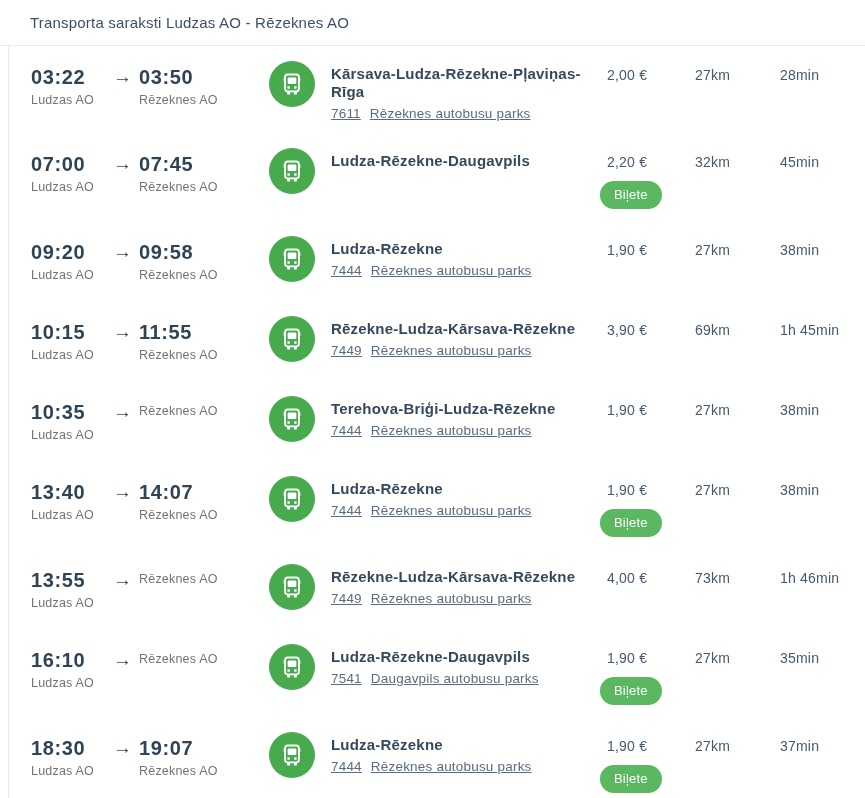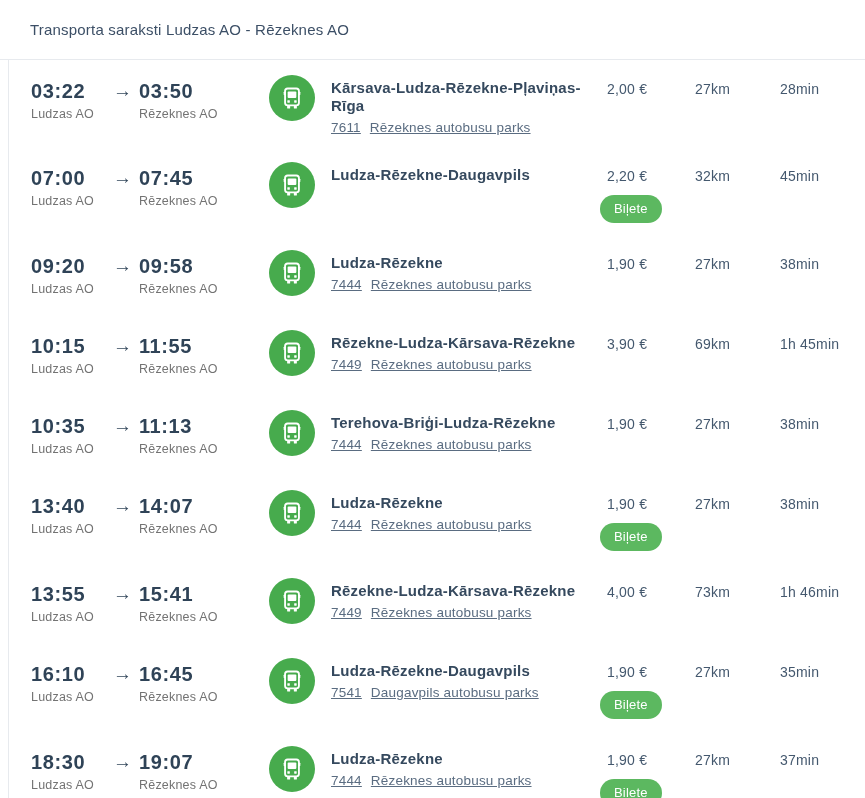--- a/index.html
+++ b/index.html
@@ -3,21 +3,21 @@
 <meta charset="utf-8">
 <style>
   * { margin: 0; padding: 0; box-sizing: border-box; }
   html, body {
     width: 865px; height: 798px;
     background: #ffffff;
     font-family: "Liberation Sans", sans-serif;
     overflow: hidden;
   }
   .header {
-    height: 60px;
+    height: 46px;
     display: flex; align-items: center;
     padding-left: 30px;
     border-bottom: 1px solid #e7eaee;
   }
   .header-title {
     font-size: 15px;
     color: #3c4f66;
     letter-spacing: 0.2px;
   }
   .schedule-list {
@@ -253,21 +253,20 @@
     <div class="cell-val">1h 45min</div>
   </div>
 
   <div class="row">
     <div class="time-block">
       <div class="time">10:35</div>
       <div class="stop">Ludzas AO</div>
     </div>
     <div class="arrow">→</div>
     <div class="time-block">
-      <div class="time">11:13</div>
       <div class="stop">Rēzeknes AO</div>
     </div>
     <div>
       <div class="bus-circle" style="background: rgb(71, 171, 77);">
         <svg width="26" height="26" viewBox="0 0 24 24" aria-hidden="true">
           <rect x="5.6" y="3.2" width="12.8" height="15.6" rx="2.4" fill="none" stroke="#ffffff" stroke-width="1.7"></rect>
           <rect x="4.3" y="6.2" width="1.6" height="3" rx="0.5" fill="#ffffff"></rect>
           <rect x="18.1" y="6.2" width="1.6" height="3" rx="0.5" fill="#ffffff"></rect>
           <rect x="8" y="6" width="8" height="6" rx="0.9" fill="#ffffff"></rect>
           <rect x="7.7" y="14" width="2.3" height="2.3" rx="0.4" fill="#ffffff"></rect>
@@ -329,21 +328,20 @@
     <div class="cell-val">38min</div>
   </div>
 
   <div class="row">
     <div class="time-block">
       <div class="time">13:55</div>
       <div class="stop">Ludzas AO</div>
     </div>
     <div class="arrow">→</div>
     <div class="time-block">
-      <div class="time">15:41</div>
       <div class="stop">Rēzeknes AO</div>
     </div>
     <div>
       <div class="bus-circle" style="background: rgb(71, 171, 77);">
         <svg width="26" height="26" viewBox="0 0 24 24" aria-hidden="true">
           <rect x="5.6" y="3.2" width="12.8" height="15.6" rx="2.4" fill="none" stroke="#ffffff" stroke-width="1.7"></rect>
           <rect x="4.3" y="6.2" width="1.6" height="3" rx="0.5" fill="#ffffff"></rect>
           <rect x="18.1" y="6.2" width="1.6" height="3" rx="0.5" fill="#ffffff"></rect>
           <rect x="8" y="6" width="8" height="6" rx="0.9" fill="#ffffff"></rect>
           <rect x="7.7" y="14" width="2.3" height="2.3" rx="0.4" fill="#ffffff"></rect>
@@ -367,21 +365,20 @@
     <div class="cell-val">1h 46min</div>
   </div>
 
   <div class="row">
     <div class="time-block">
       <div class="time">16:10</div>
       <div class="stop">Ludzas AO</div>
     </div>
     <div class="arrow">→</div>
     <div class="time-block">
-      <div class="time">16:45</div>
       <div class="stop">Rēzeknes AO</div>
     </div>
     <div>
       <div class="bus-circle" style="background: rgb(71, 171, 77);">
         <svg width="26" height="26" viewBox="0 0 24 24" aria-hidden="true">
           <rect x="5.6" y="3.2" width="12.8" height="15.6" rx="2.4" fill="none" stroke="#ffffff" stroke-width="1.7"></rect>
           <rect x="4.3" y="6.2" width="1.6" height="3" rx="0.5" fill="#ffffff"></rect>
           <rect x="18.1" y="6.2" width="1.6" height="3" rx="0.5" fill="#ffffff"></rect>
           <rect x="8" y="6" width="8" height="6" rx="0.9" fill="#ffffff"></rect>
           <rect x="7.7" y="14" width="2.3" height="2.3" rx="0.4" fill="#ffffff"></rect>

